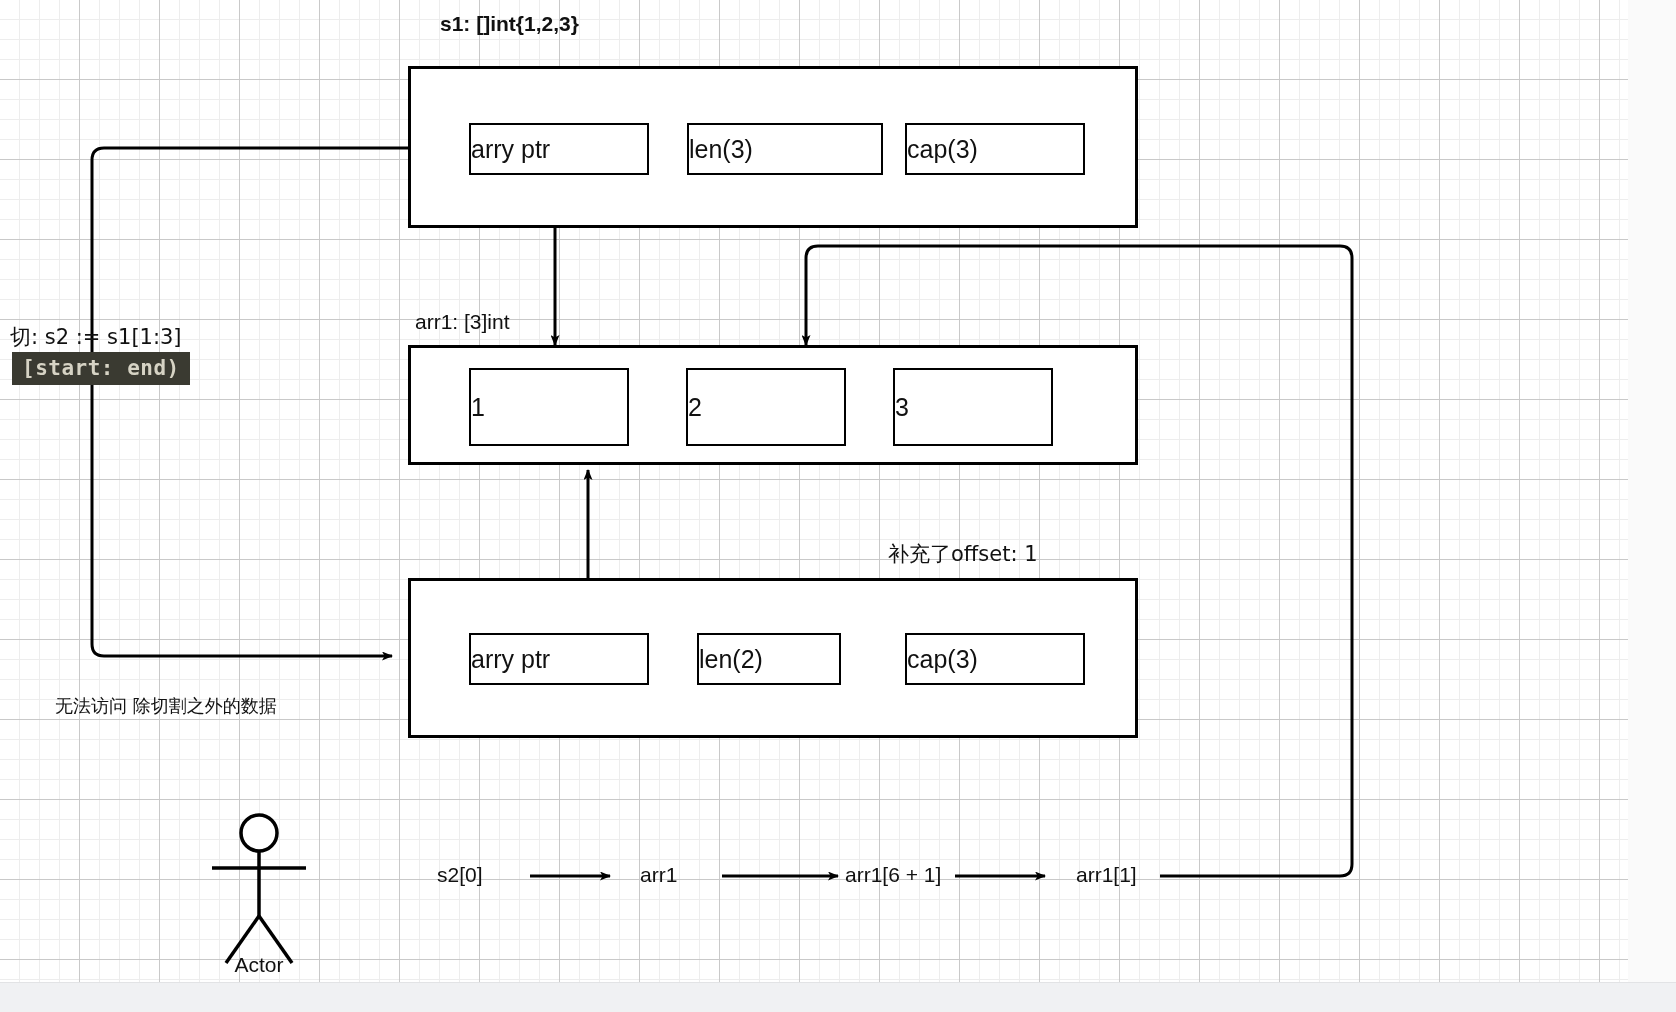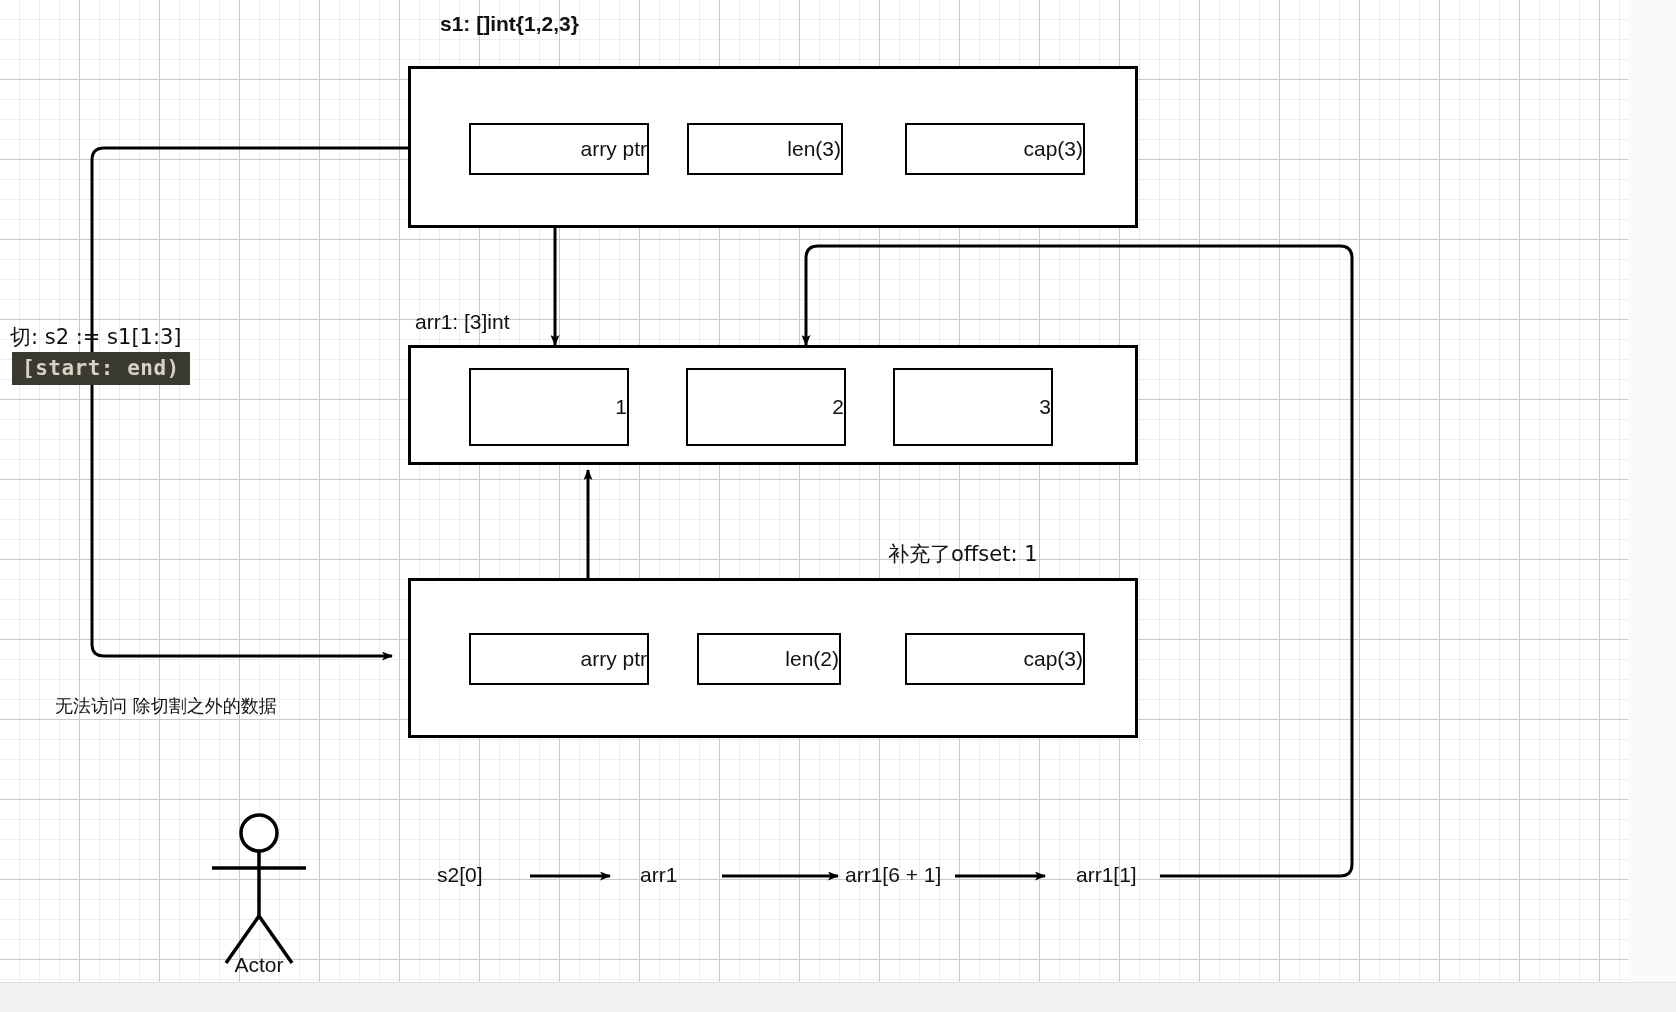--- a/index.html
+++ b/index.html
@@ -47,22 +47,22 @@
     background: #fff;
     box-sizing: border-box;
   }
   .cell {
     position: absolute;
     border: 2.5px solid #000;
     background: #fff;
     box-sizing: border-box;
     display: flex;
     align-items: center;
-    justify-content: flex-end;
-    font-size: 21px;
+    justify-content: flex-start;
+    font-size: 25px;
     color: #111;
   }
   .caption {
     position: absolute;
     font-size: 21px;
     color: #111;
     white-space: nowrap;
   }
   .cn {
     font-family: "DejaVu Sans", "Liberation Sans", sans-serif;
@@ -124,21 +124,21 @@
       <line x1="259" y1="916" x2="292" y2="963" stroke="#000" stroke-width="3.5"></line>
     </g>
   </svg>
 
   <div class="caption" style="left:440px; top:12px;font-weight:bold;">s1: []int{1,2,3}</div>
 
   <div class="outerbox" style="left:408px; top:66px; width:730px; height:162px;">
     <div class="cell" style="left:58px; top:54px; width:180px; height:52px;">
       <span>arry ptr</span>
     </div>
-    <div class="cell" style="left:276px; top:54px; width:156px; height:52px;">
+    <div class="cell" style="left:276px; top:54px; width:196px; height:52px;">
       <span>len(3)</span>
     </div>
     <div class="cell" style="left:494px; top:54px; width:180px; height:52px;">
       <span>cap(3)</span>
     </div>
   </div>
 
   <div class="caption cn" style="left:10px; top:323px;">切:  s2 := s1[1:3]</div>
   <div class="codechip" style="left:6px; top:352px;margin-left:6px;">[start: end)</div>
 

